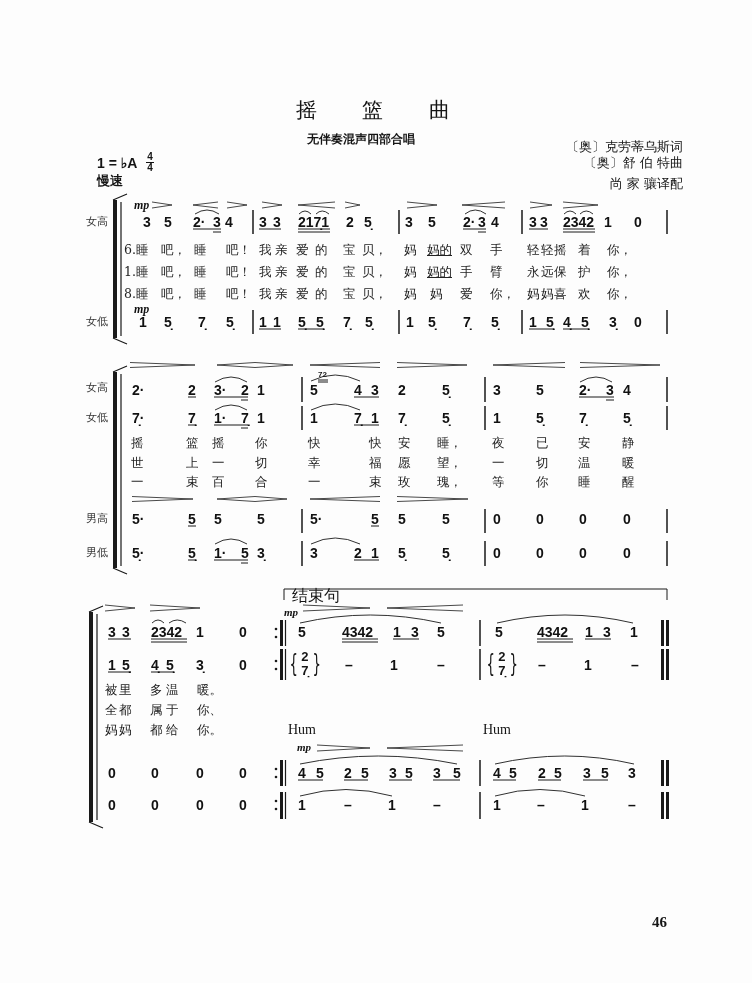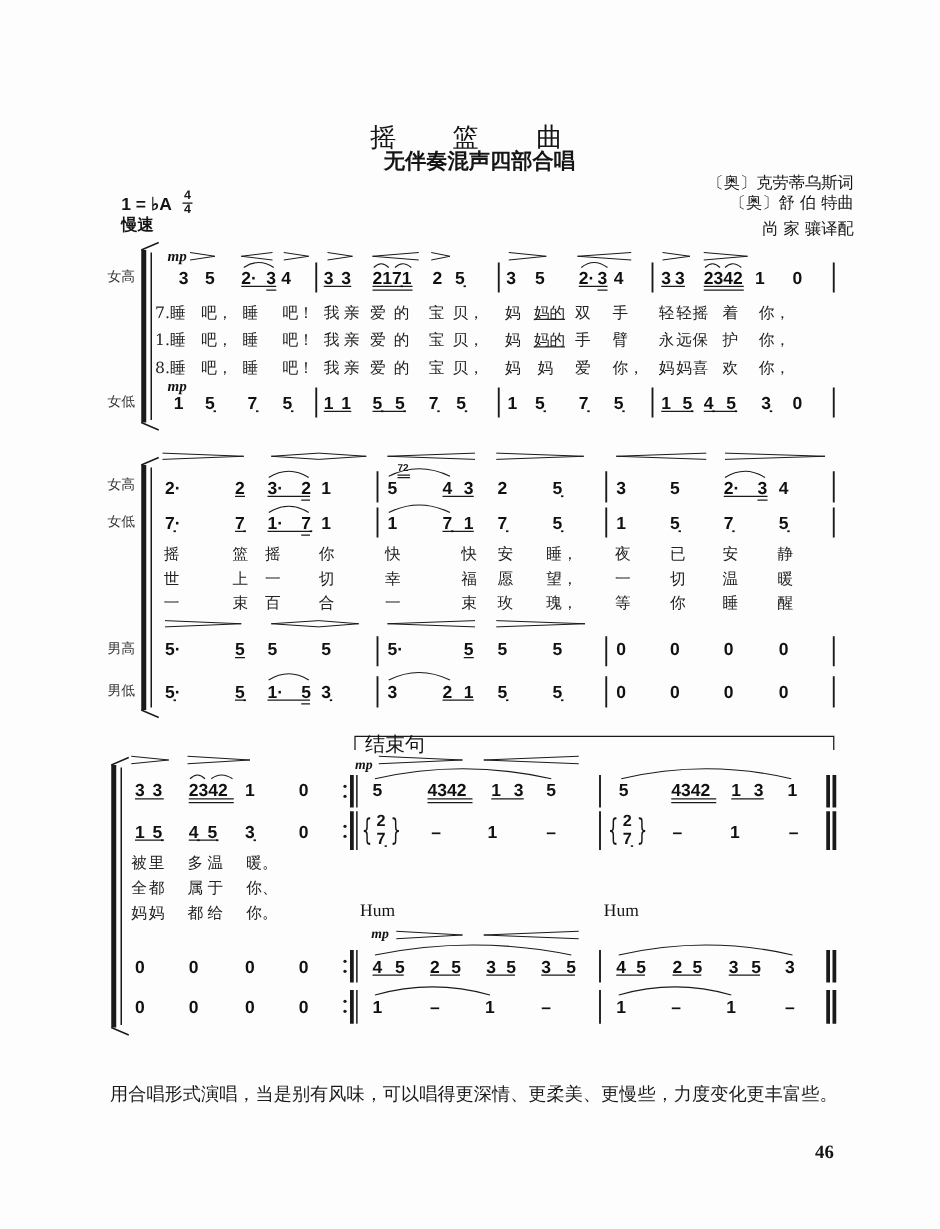--- a/index.html
+++ b/index.html
@@ -4,21 +4,21 @@
 <style>
   body{margin:0;background:#fff;}
   .page{position:relative;width:752px;height:983px;background:#fdfdfd;overflow:hidden;color:#151515;font-family:"DejaVu Serif",serif;}
   .gfx{position:absolute;left:0;top:0;width:752px;height:983px;}
   .row{position:absolute;left:0;width:752px;height:16px;}
   .n{position:absolute;top:0;font-family:"Liberation Sans",sans-serif;font-weight:bold;font-size:14px;line-height:16px;white-space:pre;color:#111;}
   .ly{position:absolute;top:0;font-family:"DejaVu Serif",serif;font-size:12.5px;line-height:16px;white-space:pre;color:#222;}
   .lab{position:absolute;left:86px;font-family:"DejaVu Serif",serif;font-size:11px;line-height:14px;color:#333;}
   .dyn{position:absolute;font-family:"Liberation Serif",serif;font-style:italic;font-weight:bold;font-size:12px;line-height:12px;color:#111;}
   .title{position:absolute;top:98px;font-family:"DejaVu Serif",serif;font-size:21px;line-height:24px;}
-  .sub{position:absolute;left:307px;top:121px;font-family:"DejaVu Sans",sans-serif;font-weight:bold;font-size:17px;line-height:16px;}
+  .sub{position:absolute;left:307px;top:131px;font-family:"DejaVu Sans",sans-serif;font-weight:bold;font-size:12px;line-height:16px;}
   .cred{position:absolute;right:69px;font-family:"DejaVu Serif",serif;font-size:13px;line-height:15px;text-align:right;white-space:pre;}
   .key{position:absolute;left:97px;top:155px;font-family:"Liberation Sans",sans-serif;font-weight:bold;font-size:14px;line-height:16px;}
   .ts{position:absolute;left:146px;top:152px;display:flex;flex-direction:column;align-items:center;font-family:"Liberation Sans",sans-serif;font-weight:bold;font-size:10px;line-height:10px;}
   .ts .bar{width:8px;height:1px;background:#111;margin:0;}
   .tempo{position:absolute;left:97px;top:173px;font-family:"DejaVu Sans",sans-serif;font-weight:bold;font-size:13px;line-height:16px;}
   .grace{position:absolute;font-family:"Liberation Sans",sans-serif;font-weight:bold;font-size:8px;line-height:8px;}
   .chord{position:absolute;top:-9px;display:flex;align-items:center;font-family:"Liberation Sans",sans-serif;font-weight:bold;}
   .chord .br{font-family:"DejaVu Sans",sans-serif;font-weight:normal;font-size:24px;line-height:32px;display:inline-block;transform:scaleX(0.55);}
   .chord .stk{display:flex;flex-direction:column;align-items:center;font-size:13px;line-height:14px;}
   .hum{position:absolute;font-family:"Liberation Serif",serif;font-size:14px;line-height:16px;}
@@ -159,21 +159,21 @@
     <span class="n" style="left:478px">3</span>
     <span class="n" style="left:491px">4</span>
     <span class="n" style="left:529px">3</span>
     <span class="n" style="left:540px">3</span>
     <span class="n" style="left:563px">2342</span>
     <span class="n" style="left:604px">1</span>
     <span class="n" style="left:634px">0</span>
   </div>
 
   <div class="row" style="top:242px">
-    <span class="ly" style="left:124px">7.睡</span>
+    <span class="ly" style="left:124px">6.睡</span>
     <span class="ly" style="left:161px">吧，</span>
     <span class="ly" style="left:194px">睡</span>
     <span class="ly" style="left:226px">吧！</span>
     <span class="ly" style="left:259px">我</span>
     <span class="ly" style="left:275px">亲</span>
     <span class="ly" style="left:296px">爱</span>
     <span class="ly" style="left:315px">的</span>
     <span class="ly" style="left:343px">宝</span>
     <span class="ly" style="left:362px">贝，</span>
     <span class="ly" style="left:404px">妈</span>
@@ -475,16 +475,15 @@
     <span class="n" style="left:298px">1</span>
     <span class="n" style="left:344px">–</span>
     <span class="n" style="left:388px">1</span>
     <span class="n" style="left:433px">–</span>
     <span class="n" style="left:493px">1</span>
     <span class="n" style="left:537px">–</span>
     <span class="n" style="left:581px">1</span>
     <span class="n" style="left:628px">–</span>
   </div>
 
-  <div class="para just" style="left:88px;top:867px;width:582px">用合唱形式演唱，当是别有风味，可以唱得更深情、更柔美、更慢些，力度变化更丰富些。</div>
 
   <span class="pnum">46</span>
 </div>
 
 </body></html>

